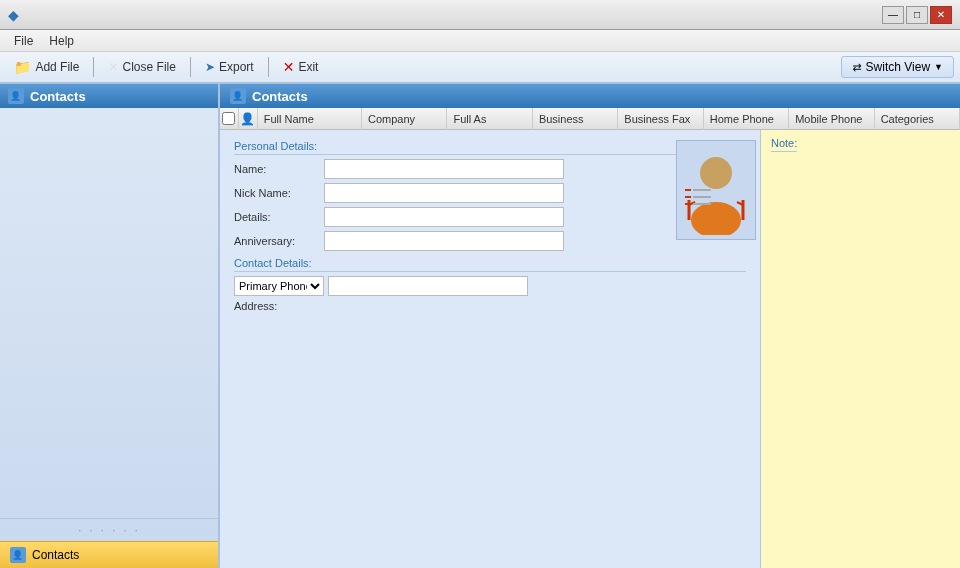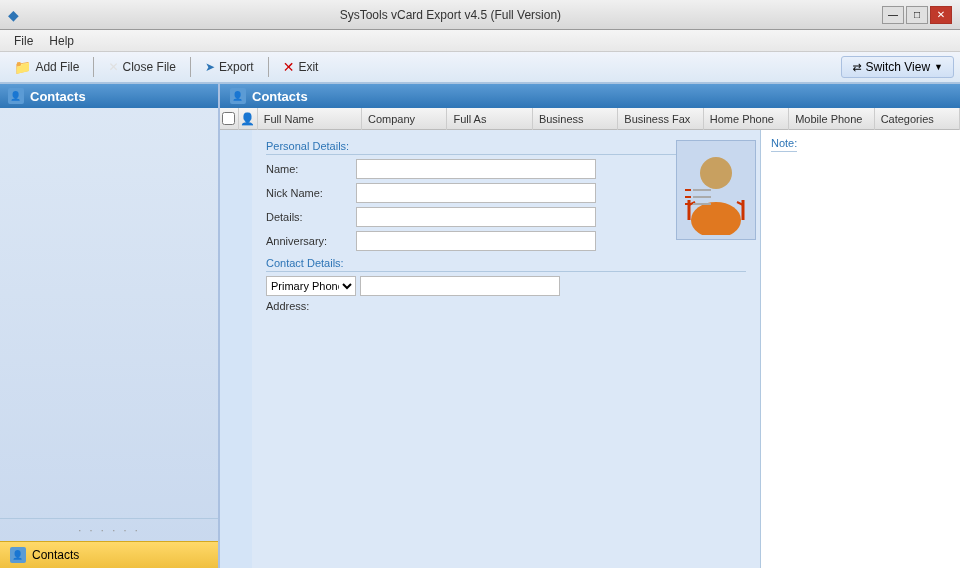--- a/index.html
+++ b/index.html
@@ -124,21 +124,21 @@
       padding: 8px 16px; border-top: 1px solid #ccc; background: #e8eef8;
     }
     .modal-btn {
       width: 65px; height: 24px; background: linear-gradient(to bottom, #f5f5f5, #e0e0e0);
       border: 1px solid #999; font-size: 12px; cursor: pointer; border-radius: 2px;
     }
 
     
     #bottom-panel { flex: 1; display: flex; overflow: hidden; position: relative; }
     #details-panel { flex: 1; padding: 10px 14px; overflow: auto; background: #dce8f7; }
-    #note-panel { width: 200px; padding: 6px 10px; background: #ffffff; border-left: 1px solid #b0c8e0; }
+    #note-panel { width: 200px; padding: 6px 10px; background: #fef9c3; border-left: 1px solid #b0c8e0; }
 
     .section-title { color: #2e75b6; font-size: 11px; margin-bottom: 4px; border-bottom: 1px solid #b0c8e0; padding-bottom: 2px; }
     .field-row { display: flex; align-items: center; margin-bottom: 4px; }
     .field-label { width: 90px; font-size: 11px; color: #333; }
     .field-input { width: 240px; height: 20px; border: 1px solid #bbb; background: white; padding: 0 3px; font-size: 11px; }
     .field-select { width: 90px; height: 20px; border: 1px solid #bbb; background: white; font-size: 11px; }
 
     
     #avatar-area {
       position: absolute; right: 204px; top: 10px; width: 80px; height: 100px;
@@ -151,21 +151,20 @@
       display: flex; align-items: center; justify-content: center; color: white; font-size: 9px;
     }
   </style>
 </head>
 <body>
 
 <div id="title-bar">
   <div style="display:flex; align-items:center; gap:6px;">
     <span style="font-size:14px; color:#2e75b6;">◆</span>
   </div>
-  <div class="title">SysTools vCard Export v4.5 (Full Version)</div>
   <div class="win-controls">
     <div class="win-btn">—</div>
     <div class="win-btn">□</div>
     <div class="win-btn close">✕</div>
   </div>
 </div>
 
 <div id="menu-bar">
   <div class="menu-item">File</div>
   <div class="menu-item">Help</div>
@@ -228,21 +227,21 @@
       <div class="th-cell th-full-name">Full Name</div>
       <div class="th-cell th-company">Company</div>
       <div class="th-cell th-file-as">Full As</div>
       <div class="th-cell th-business">Business</div>
       <div class="th-cell th-business-fax">Business Fax</div>
       <div class="th-cell th-home-phone">Home Phone</div>
       <div class="th-cell th-mobile-phone">Mobile Phone</div>
       <div class="th-cell th-categories">Categories</div>
     </div>
 
-    <div style="position:relative; flex:1; display:flex; flex-direction:column; overflow:hidden;margin-left:32px;">
+    <div style="position:relative; flex:1; display:flex; flex-direction:column; overflow:hidden;">
 
       <div id="modal">
         <div id="modal-title">
           <span style="font-size:12px;">📁</span>
           <span>Select Path</span>
         </div>
         <div id="modal-body">
           <div class="browse-for-row">
             <span class="browse-for-label">Browse For :</span>
             <div class="radio-group">

